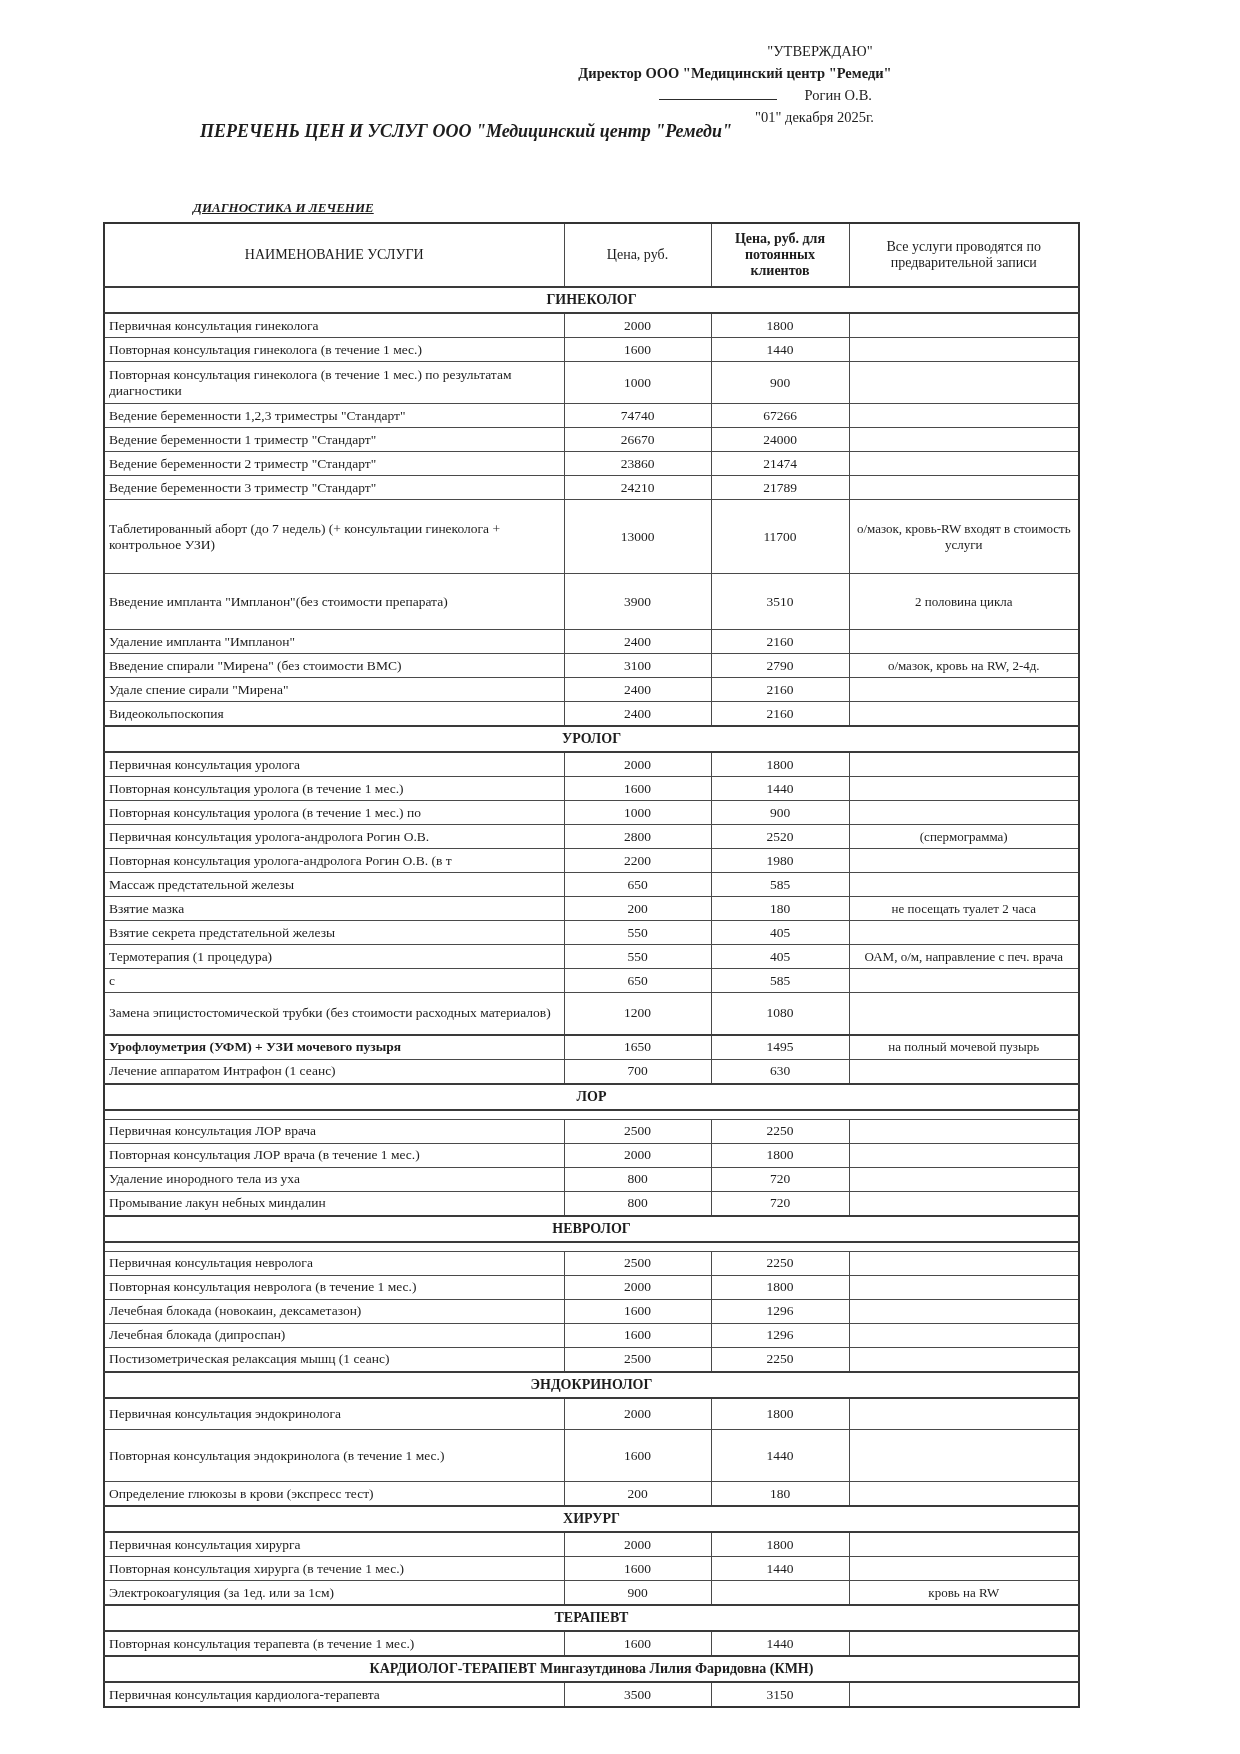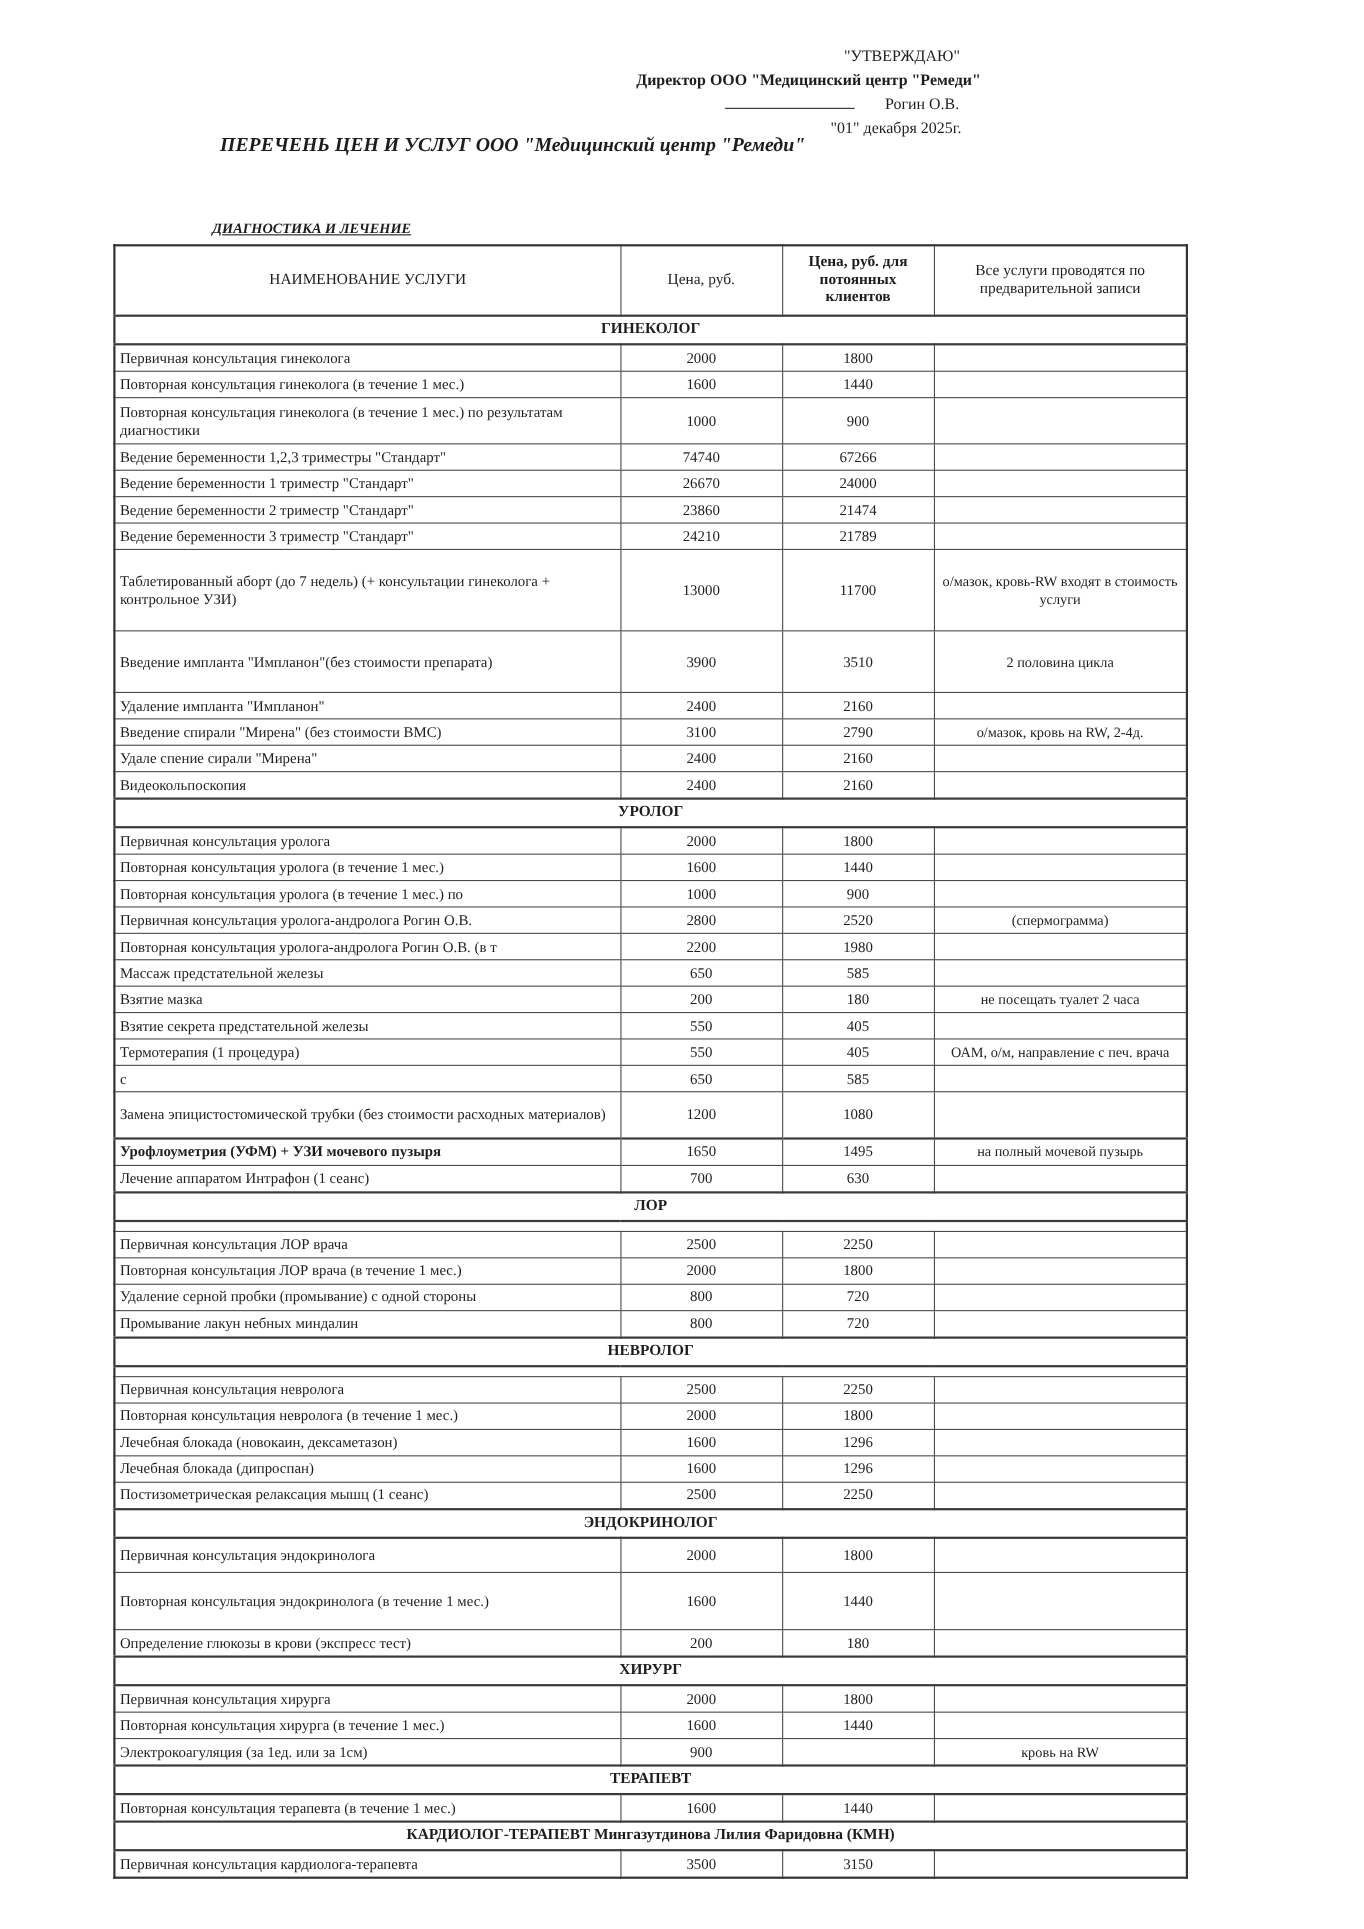--- a/index.html
+++ b/index.html
@@ -252,21 +252,21 @@
         <td class="c-num">2250</td>
         <td class="c-note"></td>
       </tr>
       <tr>
         <td class="c-name">Повторная консультация ЛОР врача (в течение 1 мес.)</td>
         <td class="c-num">2000</td>
         <td class="c-num">1800</td>
         <td class="c-note"></td>
       </tr>
       <tr>
-        <td class="c-name">Удаление серной пробки (промывание) с одной стороны</td>
+        <td class="c-name">Удаление инородного тела из уха</td>
         <td class="c-num">800</td>
         <td class="c-num">720</td>
         <td class="c-note"></td>
       </tr>
       <tr>
         <td class="c-name">Промывание лакун небных миндалин</td>
         <td class="c-num">800</td>
         <td class="c-num">720</td>
         <td class="c-note"></td>
       </tr>

